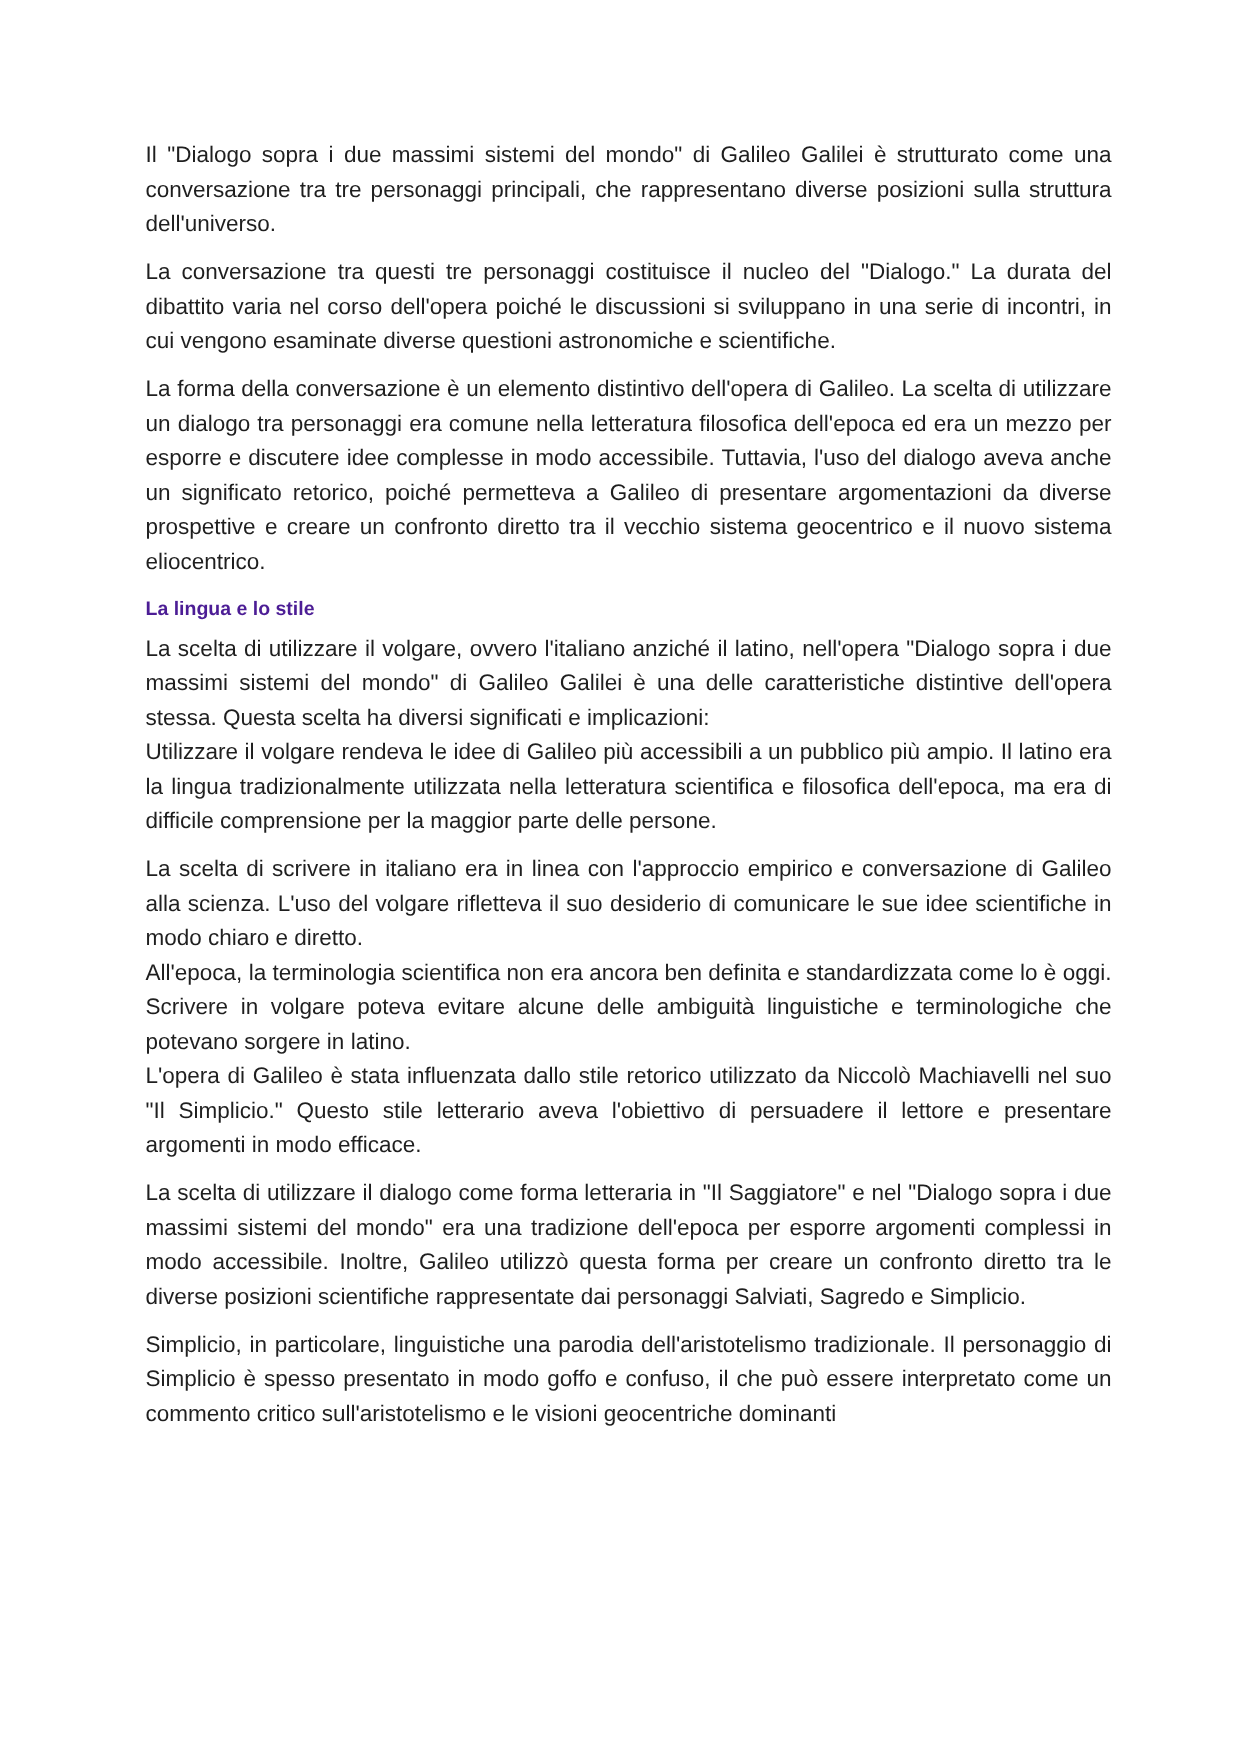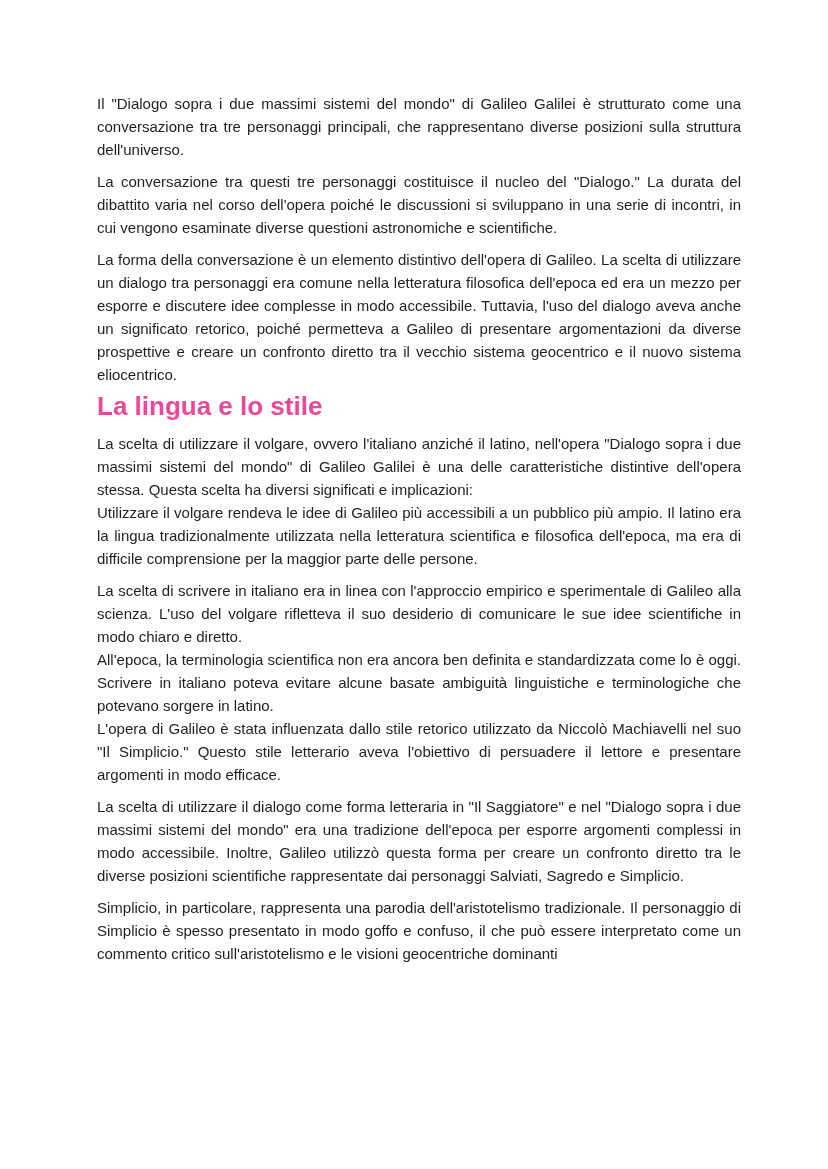--- a/index.html
+++ b/index.html
@@ -27,51 +27,51 @@
     text-justify: inter-word;
   }
   .para {
     margin: 0;
   }
   .para.gap {
     margin-top: 9px;
   }
   .heading {
     font-family: "Liberation Sans", sans-serif;
-    font-size: 26px;
+    font-size: 13px;
     font-weight: 700;
     line-height: 26px;
-    color: #ec4899;
+    color: #4c1d95;
     text-align: left;
-    margin: 7px 0 13px 0;
+    margin: 7px 0 2px 0;
   }
 </style>
 </head>
 <body>
 
 <div class="page">
   <div class="content">
 
     <p class="para">Il "Dialogo sopra i due massimi sistemi del mondo" di Galileo Galilei è strutturato come una conversazione tra tre personaggi principali, che rappresentano diverse posizioni sulla struttura dell'universo.</p>
 
     <p class="para gap">La conversazione tra questi tre personaggi costituisce il nucleo del "Dialogo." La durata del dibattito varia nel corso dell'opera poiché le discussioni si sviluppano in una serie di incontri, in cui vengono esaminate diverse questioni astronomiche e scientifiche.</p>
 
     <p class="para gap">La forma della conversazione è un elemento distintivo dell'opera di Galileo. La scelta di utilizzare un dialogo tra personaggi era comune nella letteratura filosofica dell'epoca ed era un mezzo per esporre e discutere idee complesse in modo accessibile. Tuttavia, l'uso del dialogo aveva anche un significato retorico, poiché permetteva a Galileo di presentare argomentazioni da diverse prospettive e creare un confronto diretto tra il vecchio sistema geocentrico e il nuovo sistema eliocentrico.</p>
 
     <h2 class="heading">La lingua e lo stile</h2>
 
     <p class="para">La scelta di utilizzare il volgare, ovvero l'italiano anziché il latino, nell'opera "Dialogo sopra i due massimi sistemi del mondo" di Galileo Galilei è una delle caratteristiche distintive dell'opera stessa. Questa scelta ha diversi significati e implicazioni:</p>
 
     <p class="para">Utilizzare il volgare rendeva le idee di Galileo più accessibili a un pubblico più ampio. Il latino era la lingua tradizionalmente utilizzata nella letteratura scientifica e filosofica dell'epoca, ma era di difficile comprensione per la maggior parte delle persone.</p>
 
-    <p class="para gap">La scelta di scrivere in italiano era in linea con l'approccio empirico e sperimentale di Galileo alla scienza. L'uso del volgare rifletteva il suo desiderio di comunicare le sue idee scientifiche in modo chiaro e diretto.</p>
+    <p class="para gap">La scelta di scrivere in italiano era in linea con l'approccio empirico e conversazione di Galileo alla scienza. L'uso del volgare rifletteva il suo desiderio di comunicare le sue idee scientifiche in modo chiaro e diretto.</p>
 
-    <p class="para">All'epoca, la terminologia scientifica non era ancora ben definita e standardizzata come lo è oggi. Scrivere in italiano poteva evitare alcune basate ambiguità linguistiche e terminologiche che potevano sorgere in latino.</p>
+    <p class="para">All'epoca, la terminologia scientifica non era ancora ben definita e standardizzata come lo è oggi. Scrivere in volgare poteva evitare alcune delle ambiguità linguistiche e terminologiche che potevano sorgere in latino.</p>
 
 
     <p class="para">L'opera di Galileo è stata influenzata dallo stile retorico utilizzato da Niccolò Machiavelli nel suo "Il Simplicio." Questo stile letterario aveva l'obiettivo di persuadere il lettore e presentare argomenti in modo efficace.</p>
 
     <p class="para gap">La scelta di utilizzare il dialogo come forma letteraria in "Il Saggiatore" e nel "Dialogo sopra i due massimi sistemi del mondo" era una tradizione dell'epoca per esporre argomenti complessi in modo accessibile. Inoltre, Galileo utilizzò questa forma per creare un confronto diretto tra le diverse posizioni scientifiche rappresentate dai personaggi Salviati, Sagredo e Simplicio.</p>
 
-    <p class="para gap">Simplicio, in particolare, rappresenta una parodia dell'aristotelismo tradizionale. Il personaggio di Simplicio è spesso presentato in modo goffo e confuso, il che può essere interpretato come un commento critico sull'aristotelismo e le visioni geocentriche dominanti</p>
+    <p class="para gap">Simplicio, in particolare, linguistiche una parodia dell'aristotelismo tradizionale. Il personaggio di Simplicio è spesso presentato in modo goffo e confuso, il che può essere interpretato come un commento critico sull'aristotelismo e le visioni geocentriche dominanti</p>
 
   </div>
 </div>
 
 </body></html>

